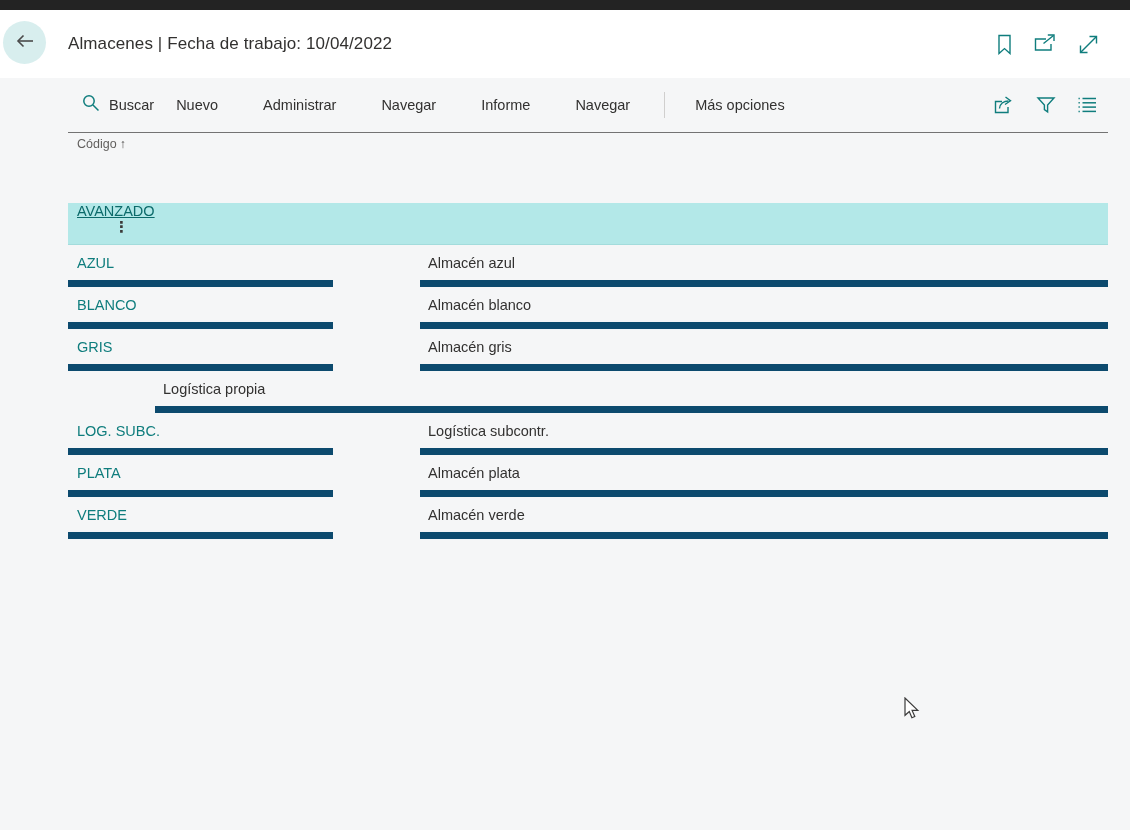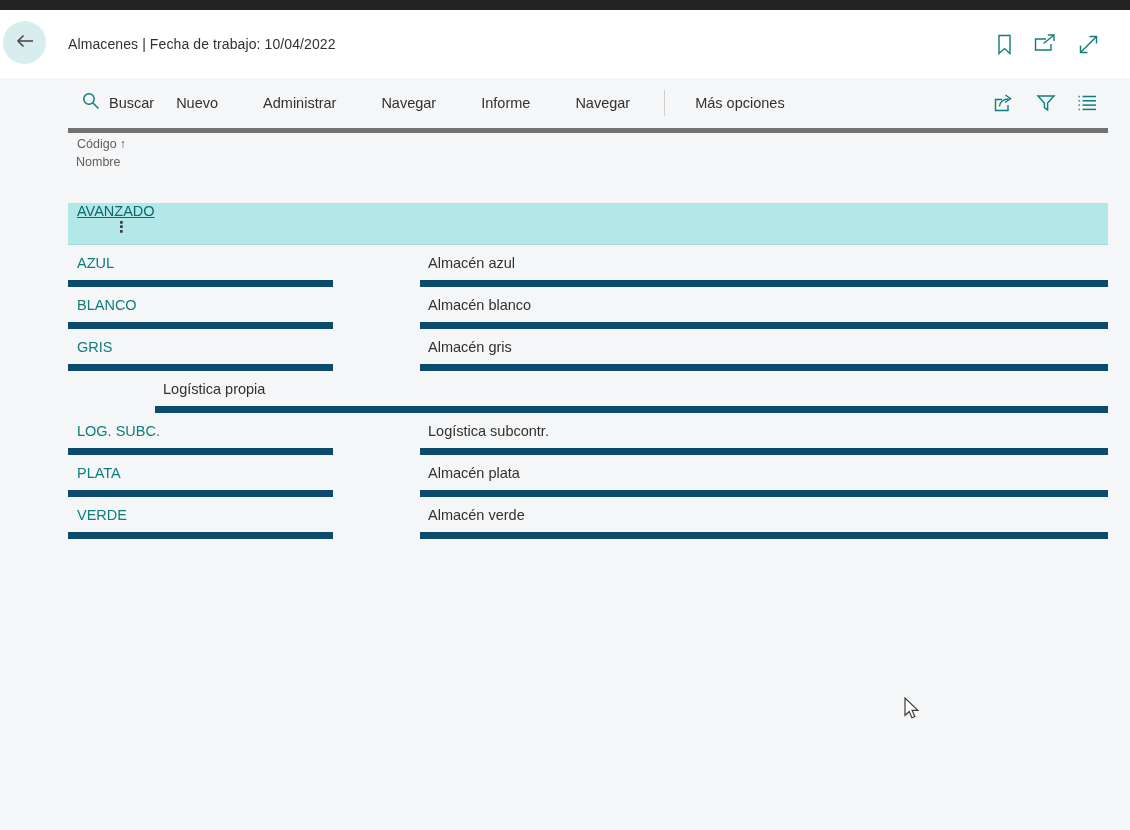--- a/index.html
+++ b/index.html
@@ -5,27 +5,27 @@
   * { margin:0; padding:0; box-sizing:border-box; }
   html,body { width:1130px; height:830px; overflow:hidden; }
   body { font-family:"Liberation Sans","DejaVu Sans",sans-serif; background:#f5f6f7; position:relative; }
 
   .topbar { position:absolute; left:0; top:0; width:1130px; height:10px; background:var(--topbar,#232323); }
 
   .header { position:absolute; left:0; top:10px; width:1130px; height:68px; background:#ffffff; }
   .back-btn { position:absolute; left:3px; top:11px; width:43px; height:43px; border-radius:50%;
               background:#d8eeee; display:flex; align-items:center; justify-content:center; cursor:pointer; }
   .page-title { position:absolute; left:68px; top:0; height:68px; display:flex; align-items:center;
-                font-size:14px; color:#323130; letter-spacing:0.1px; }
+                font-size:17px; color:#323130; letter-spacing:0.1px; }
   .header-icons { position:absolute; right:31px; top:0; height:68px; display:flex; align-items:center; gap:22px; }
   .header-icons svg, .tb-icons svg { display:block; }
 
   .toolbar { position:absolute; left:0; top:78px; width:1130px; height:56px; background:#f5f6f7; }
   .toolbar-inner { position:absolute; left:68px; right:22px; top:0; height:55px;
-                   display:flex; align-items:center; border-bottom:5px solid #737373; }
+                   display:flex; align-items:center; border-bottom:1px solid #737373; }
   .tb-search { display:flex; align-items:center; gap:9px; margin-left:14px; cursor:pointer; }
   .tb-item { font-size:14.5px; color:#323130; cursor:pointer; white-space:nowrap; }
   .tb-menu { display:flex; align-items:center; gap:45px; margin-left:22px; }
   .tb-sep { width:1px; height:26px; background:#d0cfce; margin:0 0 0 34px; }
   .tb-more { margin-left:30px; }
   .tb-icons { margin-left:auto; display:flex; align-items:center; gap:21px; margin-right:11px; }
 
   .grid { position:absolute; left:68px; top:134px; width:1040px; }
   .grid-header { height:69px; display:flex; align-items:flex-start; padding-bottom:13px;flex-direction:column; }
   .col-codigo { width:265px; padding-left:9px; }
@@ -132,23 +132,20 @@
     </div>
   </div>
 </div>
 
 <div class="grid">
   <div class="grid-header">
     <div class="col-codigo">
       <span class="hdr-label">Código</span><span class="sort-arrow">↑</span>
     </div>
     <div class="col-gutter"></div>
-    <div class="col-nombre">
-      <span class="hdr-label">Nombre</span>
-    </div>
   </div>
   <div>
   <div class="grid-row selected">
     <div class="cell codigo col-codigo">AVANZADO</div>
     <div class="col-gutter row-ellipsis">⋮</div>
     <div class="cell nombre col-nombre"></div>
   </div>
 
   <div class="grid-row">
     <div class="cell codigo col-codigo">AZUL</div>

